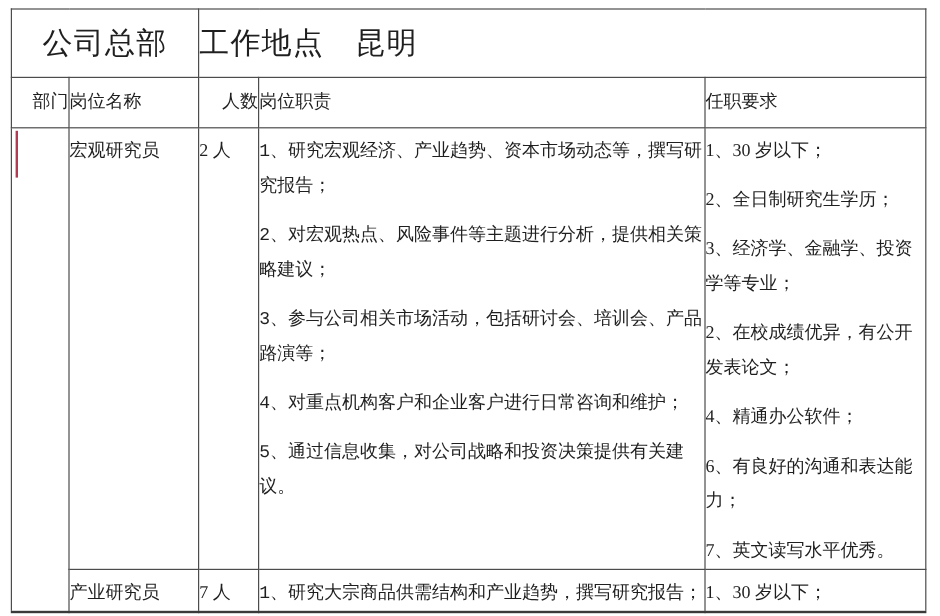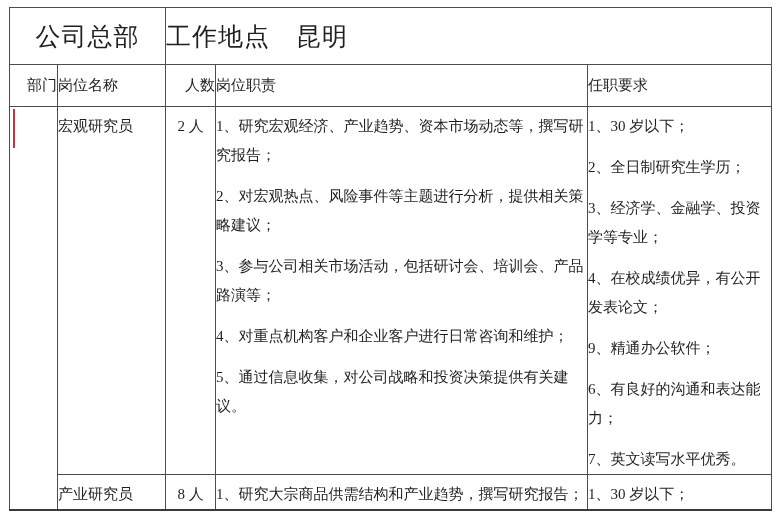--- a/index.html
+++ b/index.html
@@ -50,22 +50,22 @@
     vertical-align: middle;
   }
   td.h-dept, td.h-count { text-align: right; }
   td.h-pos { padding-left: 6px; margin-top: 32px; }
   td.h-duty { padding-left: 22px; }
   td.h-req { padding-left: 30px; margin-left: 12px; }
   
   tr.row-d1 td { height: 357px; padding-top: 5px; }
   tr.row-d2 td { height: 28px; padding-top: 5px; margin-top: 32px; }
   td.c-pos { padding-left: 6px; }
-  td.c-count { text-align: center; }
-  td.c-duty { padding-left: 7px; padding-right: 6px; }
+  td.c-count { text-align: left; }
+  td.c-duty { padding-left: 7px; padding-right: 6px; font-family: Liberation Mono, monospace; }
   td.c-req  { padding-left: 9px; padding-right: 4px; }
   .para {
     margin: 0 0 12px 0;
     line-height: 29px;
   }
   .para:last-child { margin-bottom: 0; }
   
   .revision-bar {
     position: absolute;
     left: 13px; top: 109px;
@@ -108,30 +108,30 @@
         <p class="para">1、研究宏观经济、产业趋势、资本市场动态等，撰写研究报告；</p>
         <p class="para">2、对宏观热点、风险事件等主题进行分析，提供相关策略建议；</p>
         <p class="para">3、参与公司相关市场活动，包括研讨会、培训会、产品路演等；</p>
         <p class="para">4、对重点机构客户和企业客户进行日常咨询和维护；</p>
         <p class="para">5、通过信息收集，对公司战略和投资决策提供有关建议。</p>
       </td>
       <td class="c-req">
         <p class="para">1、30 岁以下；</p>
         <p class="para">2、全日制研究生学历；</p>
         <p class="para">3、经济学、金融学、投资学等专业；</p>
-        <p class="para">4、在校成绩优异，有公开发表论文；</p>
-        <p class="para">9、精通办公软件；</p>
+        <p class="para">2、在校成绩优异，有公开发表论文；</p>
+        <p class="para">4、精通办公软件；</p>
         <p class="para">6、有良好的沟通和表达能力；</p>
         <p class="para">7、英文读写水平优秀。</p>
       </td>
     </tr>
 
     <tr class="row-d2">
       <td class="c-pos">产业研究员</td>
-      <td class="c-count">8 人</td>
+      <td class="c-count">7 人</td>
       <td class="c-duty">
         <p class="para">1、研究大宗商品供需结构和产业趋势，撰写研究报告；</p>
       </td>
       <td class="c-req">
         <p class="para">1、30 岁以下；</p>
       </td>
     </tr>
   </tbody>
     </table>
 

